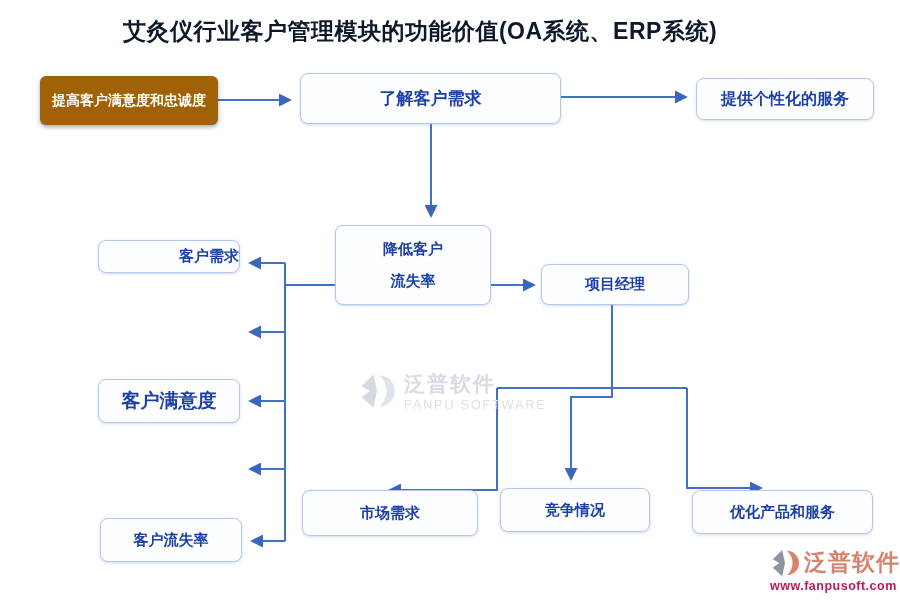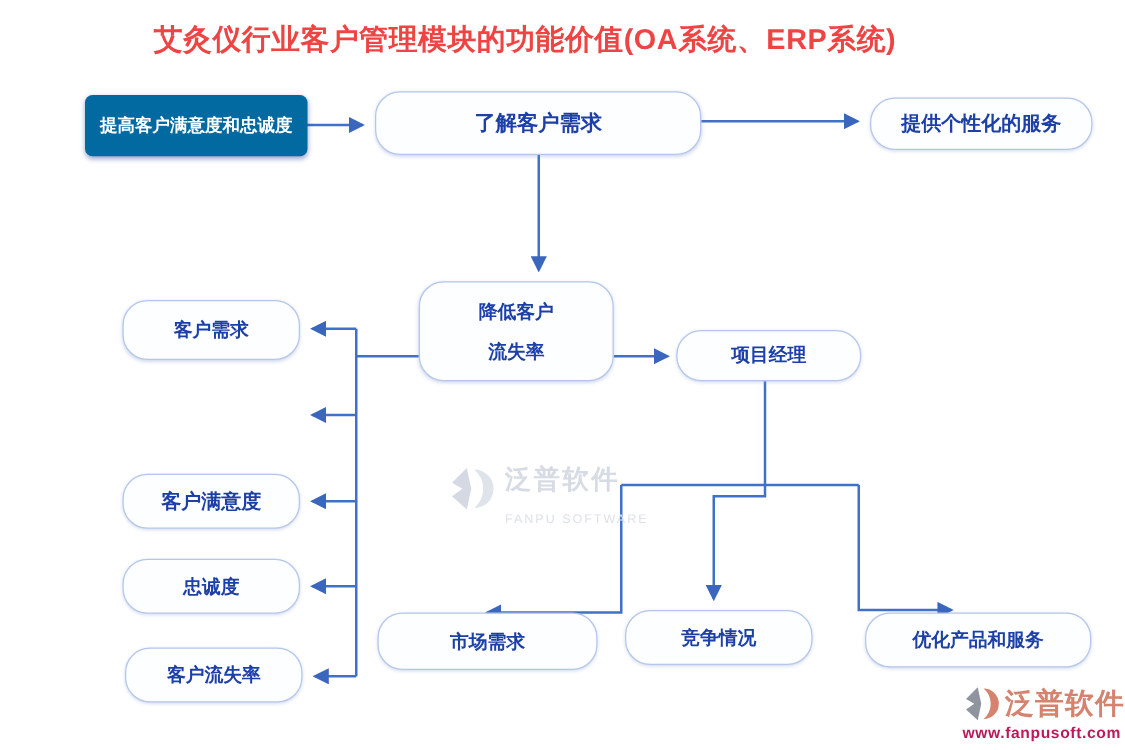--- a/index.html
+++ b/index.html
@@ -2,56 +2,55 @@
 <html><head>
 <meta charset="utf-8">
 <style>
   html,body{margin:0;padding:0;background:#fff;}
   #canvas{
     position:relative;width:900px;height:600px;background:#ffffff;overflow:hidden;
     font-family:"Liberation Sans","DejaVu Sans",sans-serif;
   }
   #title{
     position:absolute;left:0;top:16px;width:840px;text-align:center;
-    font-size:23px;font-weight:bold;color:#ef4444;letter-spacing:0.5px;
+    font-size:23px;font-weight:bold;color:#0f172a;letter-spacing:0.5px;
   }
   svg.layer{position:absolute;left:0;top:0;width:900px;height:600px;pointer-events:none;}
   .node{
     position:absolute;display:flex;align-items:center;justify-content:center;
-    border-radius:20px;font-weight:bold;text-align:center;box-sizing:border-box;
+    border-radius:8px;font-weight:bold;text-align:center;box-sizing:border-box;
   }
   .light{
     background:#fdfeff;border:1px solid #b5c6ea;color:#1c3fa8;
     box-shadow:0 1px 3px rgba(125,150,205,0.35);
   }
   .primary{
-    background:#0369a1;color:#ffffff;border-radius:6px;
+    background:#a16207;color:#ffffff;border-radius:6px;
     box-shadow:0 2px 4px rgba(25,60,140,0.45);
-    margin-left:28px;
   }
   .two-line{flex-direction:column;gap:13px;}
   
   #n-improve{left:40px;top:76px;width:178px;height:49px;font-size:14px;}
   #n-understand{left:300px;top:73px;width:261px;height:51px;font-size:17px;}
   #n-personal{left:696px;top:78px;width:178px;height:42px;font-size:16px;}
   #n-reduce{left:335px;top:225px;width:156px;height:80px;font-size:15px;}
   #n-pm{left:541px;top:264px;width:148px;height:41px;font-size:15px;text-align:center;}
-  #n-cneeds{left:98px;top:240px;width:142px;height:48px;font-size:15px;}
+  #n-cneeds{left:98px;top:240px;width:142px;height:33px;font-size:15px;justify-content:flex-end;}
   #n-cissues{left:98px;top:309px;width:142px;height:45px;font-size:15px;}
-  #n-csat{left:98px;top:379px;width:142px;height:44px;font-size:16px;}
+  #n-csat{left:98px;top:379px;width:142px;height:44px;font-size:19px;}
   #n-loyalty{left:98px;top:447px;width:142px;height:44px;font-size:15px;}
   #n-churn{left:100px;top:518px;width:142px;height:44px;font-size:15px;}
   #n-market{left:302px;top:490px;width:176px;height:46px;font-size:15px;}
   #n-compete{left:500px;top:488px;width:150px;height:44px;font-size:15px;}
   #n-optimize{left:692px;top:490px;width:181px;height:44px;font-size:15px;}
   
   #watermark{position:absolute;left:358px;top:372px;display:flex;align-items:flex-start;gap:8px;opacity:1;}
   #wm-text{display:flex;flex-direction:column;}
   #wm-brand{font-size:21px;font-weight:bold;color:#d7dbe4;letter-spacing:2px;line-height:1.1;}
-  #wm-sub{font-size:10px;color:#dde1e9;letter-spacing:1.6px;margin-top:15px;}
+  #wm-sub{font-size:13px;color:#dde1e9;letter-spacing:1.6px;margin-top:2px;}
   
   #footer{position:absolute;left:770px;top:547px;display:flex;flex-direction:column;align-items:flex-start;}
   #footer-row{display:flex;align-items:center;gap:4px;}
   #footer-brand{font-size:23px;font-weight:bold;color:#d5836f;letter-spacing:1px;}
   #footer-url{font-size:12.5px;font-weight:bold;color:#be185d;margin-top:1px;letter-spacing:0.5px;}
 </style>
 </head>
 <body>
 
 <div id="canvas">
@@ -109,23 +108,20 @@
   </div>
   <div class="node light" id="n-pm">
     <span>项目经理</span>
   </div>
   <div class="node light" id="n-cneeds">
     <span>客户需求</span>
   </div>
   <div class="node light" id="n-csat">
     <span>客户满意度</span>
   </div>
-  <div class="node light" id="n-loyalty">
-    <span>忠诚度</span>
-  </div>
   <div class="node light" id="n-churn">
     <span>客户流失率</span>
   </div>
   <div class="node light" id="n-market">
     <span>市场需求</span>
   </div>
   <div class="node light" id="n-compete">
     <span>竞争情况</span>
   </div>
   <div class="node light" id="n-optimize">

